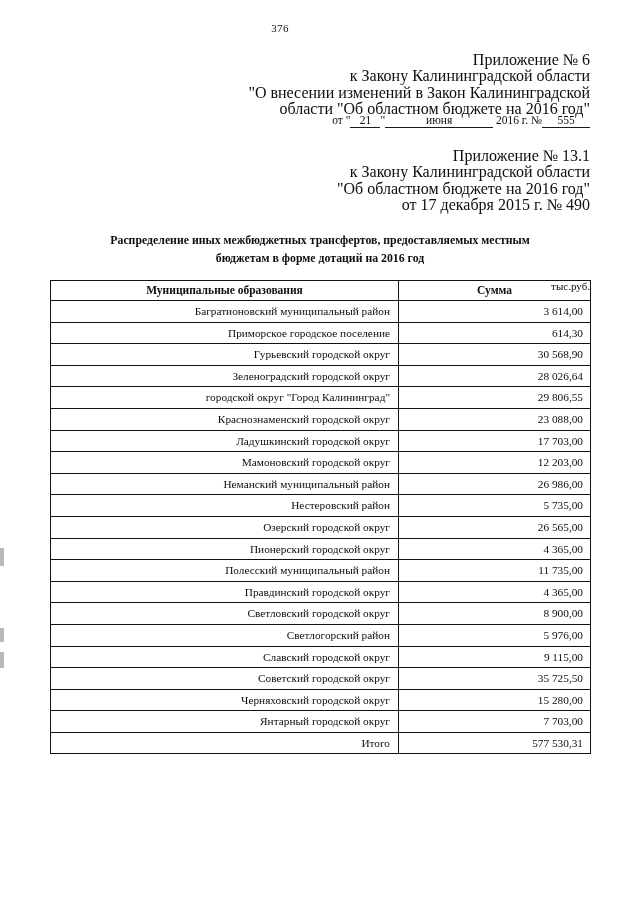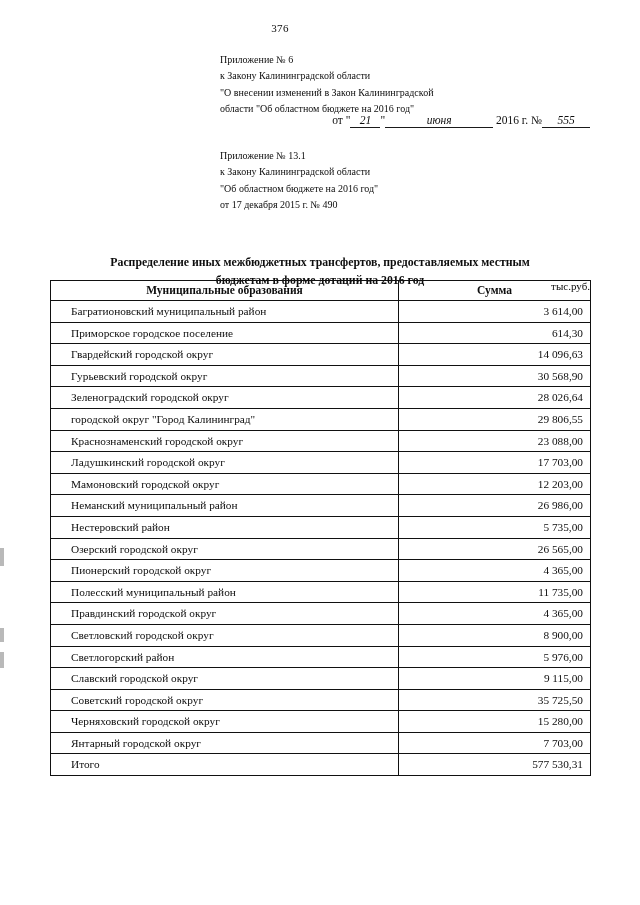--- a/index.html
+++ b/index.html
@@ -33,22 +33,22 @@
     text-align: center;
     font-size: 11px;
     letter-spacing: .3px;
   }
 
   
   .header-block {
     position: absolute;
     right: 50px;
     width: 370px;
-    text-align: left;
-    font-size: 10px;
+    text-align: right;
+    font-size: 16px;
     line-height: 16.3px;
   }
   .header-block-1 { top: 52px; }
   .header-block-2 { top: 148px; }
   .header-block .hline { white-space: nowrap; }
 
   
   .date-line {
     position: absolute;
     top: 114px;
@@ -57,37 +57,35 @@
     text-align: right;
     font-size: 11.5px;
     white-space: nowrap;
   }
   .fill {
     display: inline-block;
     border-bottom: 1px solid #1a1a1a;
     text-align: center;
     padding: 0 2px;
     line-height: 13px;
-    font-style: italic;
   }
   .fill-day   { min-width: 26px; }
   .fill-month { min-width: 104px; }
   .fill-num   { min-width: 44px; text-align: center; }
 
   
   .doc-title {
     position: absolute;
     top: 231px;
     left: 52px;
     width: 536px;
     text-align: center;
     font-size: 11.8px;
     font-weight: bold;
     line-height: 18px;
-    margin-top: 22px;
   }
 
   
   .units {
     position: absolute;
     top: 280px;
     left: 52px;
     width: 538px;
     text-align: right;
     font-size: 11px;
@@ -105,35 +103,35 @@
     width: 540px;
     table-layout: fixed;
     font-size: 11.3px;
   }
   table.budget col.c-name { width: 348px; }
   table.budget col.c-sum  { width: 192px; }
 
   table.budget th,
   table.budget td {
     border: 1px solid #111111;
-    padding: 0 20px;
+    padding: 0 8px;
     height: 20.6px;
     line-height: 20.6px;
     vertical-align: middle;
     overflow: hidden;
     white-space: nowrap;
   }
   table.budget thead th {
     text-align: center;
     font-weight: bold;
     font-size: 11.5px;
     height: 19px;
     line-height: 19px;
   }
-  table.budget td.name { text-align: left; }
+  table.budget td.name { text-align: right; }
   table.budget td.sum  { text-align: right; padding-right: 7px; }
 
   table.budget tr.total td {
     font-weight: normal;
   }
 
   
   .margin-mark {
     position: absolute;
     left: 0;
@@ -193,24 +191,20 @@
       <tbody id="budget-body">
           <tr>
             <td class="name">Багратионовский муниципальный район</td>
             <td class="sum">3 614,00</td>
           </tr>
           <tr>
             <td class="name">Приморское городское поселение</td>
             <td class="sum">614,30</td>
           </tr>
           <tr>
-            <td class="name">Гвардейский городской округ</td>
-            <td class="sum">14 096,63</td>
-          </tr>
-          <tr>
             <td class="name">Гурьевский городской округ</td>
             <td class="sum">30 568,90</td>
           </tr>
           <tr>
             <td class="name">Зеленоградский городской округ</td>
             <td class="sum">28 026,64</td>
           </tr>
           <tr>
             <td class="name">городской округ "Город Калининград"</td>
             <td class="sum">29 806,55</td>

